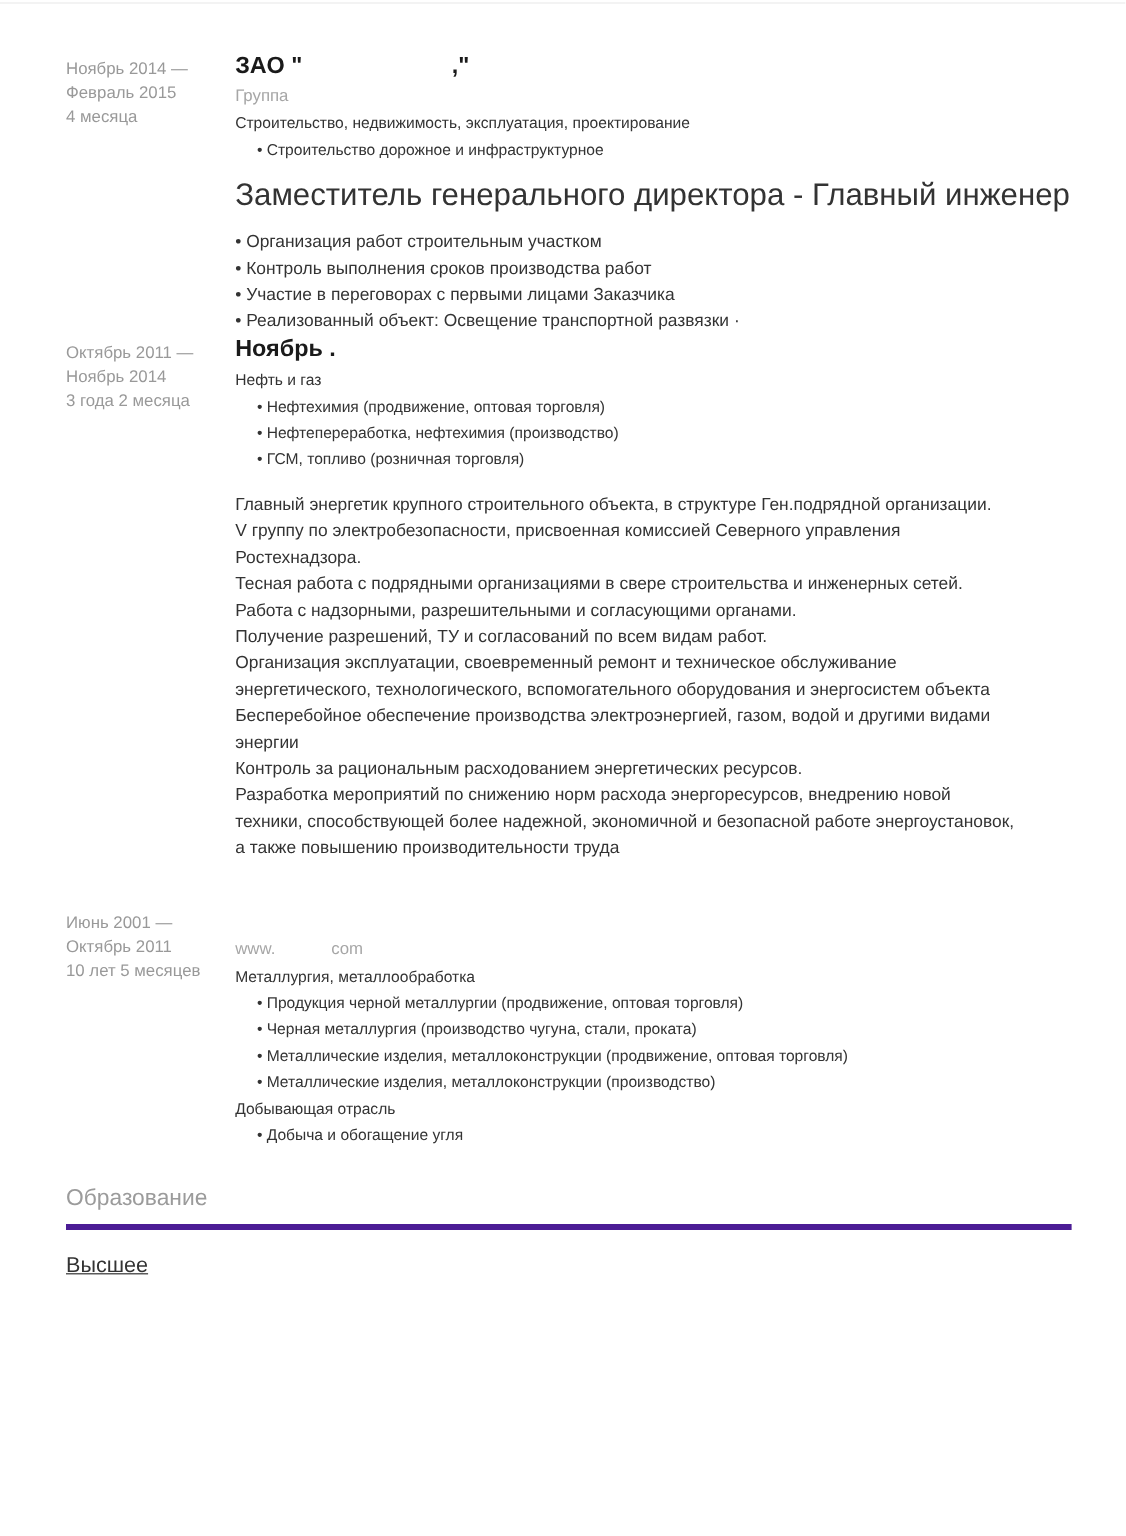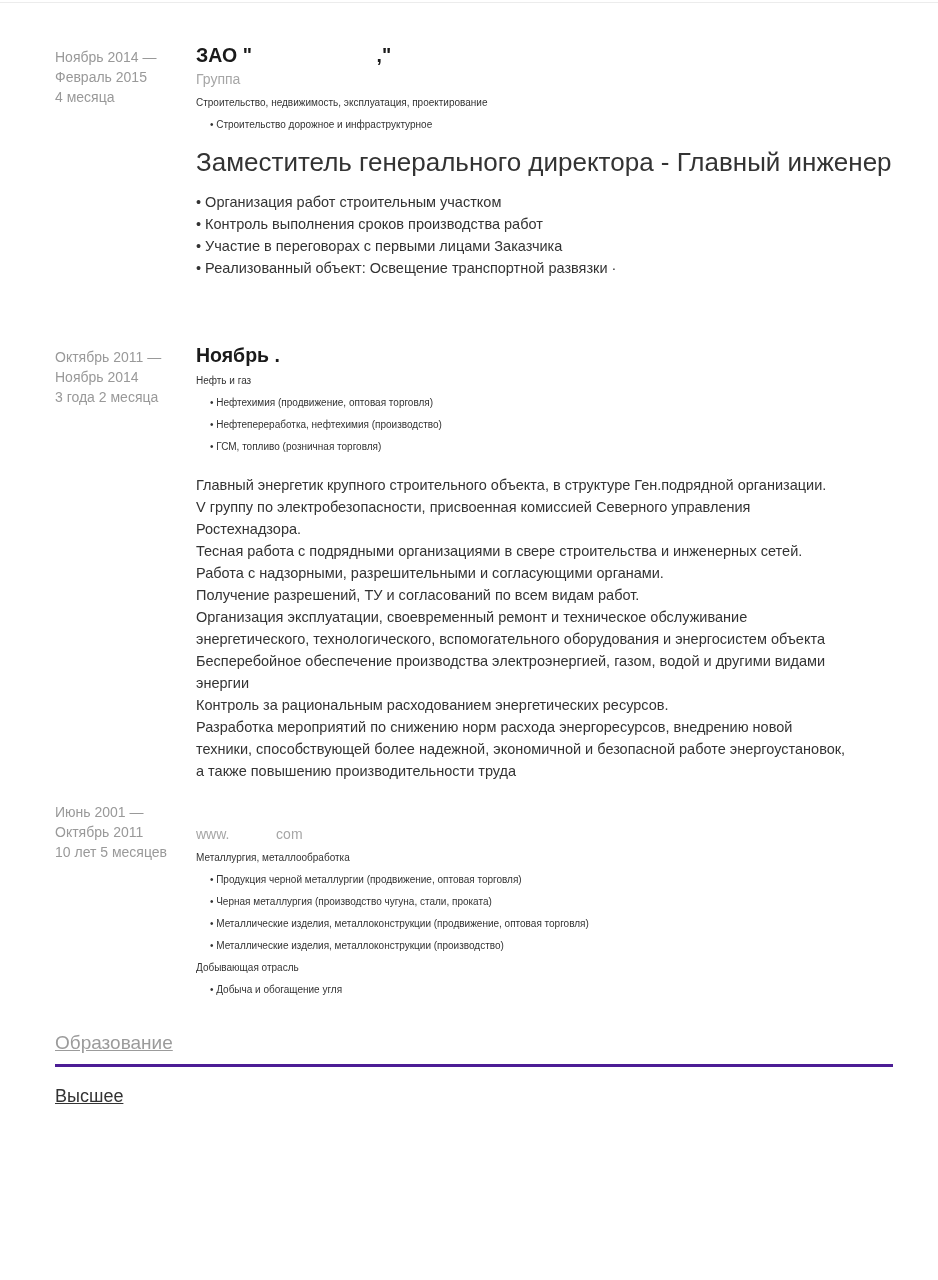--- a/index.html
+++ b/index.html
@@ -15,22 +15,22 @@
     margin-top: 2px;
   }
   .page {
     padding: 40px 45px 30px 55px;
   }
   
   .exp-item {
     display: flex;
     align-items: flex-start;
   }
-  .exp-item.mb-lg { margin-bottom: 64px; }
-  .exp-item.mb-sm { margin-bottom: 16px; }
+  .exp-item.mb-lg { }
+  .exp-item.mb-sm { margin-bottom: 36px; }
   .date-col {
     width: 141px;
     flex: 0 0 141px;
     font-size: 14px;
     line-height: 20px;
     color: #999999;
     white-space: pre-wrap;
     padding-top: 4px;
   }
   .content-col {
@@ -46,21 +46,21 @@
     white-space: pre-wrap;
   }
   .company-location, .company-url {
     font-size: 14px;
     line-height: 20px;
     color: #a6a6a6;
     white-space: pre-wrap;
     margin-top: 2px;
   }
   .industries {
-    font-size: 10px;
+    font-size: 13px;
     line-height: 22px;
     color: #333333;
     white-space: pre-wrap;
     margin-top: 3px;
   }
   .position-title {
     font-size: 26px;
     line-height: 26px;
     color: #333333;
     font-weight: normal;
@@ -73,23 +73,22 @@
     color: #333333;
     white-space: pre-wrap;
     margin-top: 16px;
   }
   
   .section-header {
     font-size: 19px;
     line-height: 24px;
     color: #9b9b9b;
     padding-bottom: 9px;
-    border-bottom: 3px solid #4c1d95;
+    border-bottom: 5px solid #4c1d95;
     margin-top: 30px;
-    text-decoration: underline;
   }
   .edu-level {
     font-size: 18px;
     line-height: 24px;
     color: #333333;
     margin-top: 17px;
     margin-bottom: 30px;
     text-decoration: underline;
   }
 </style>

